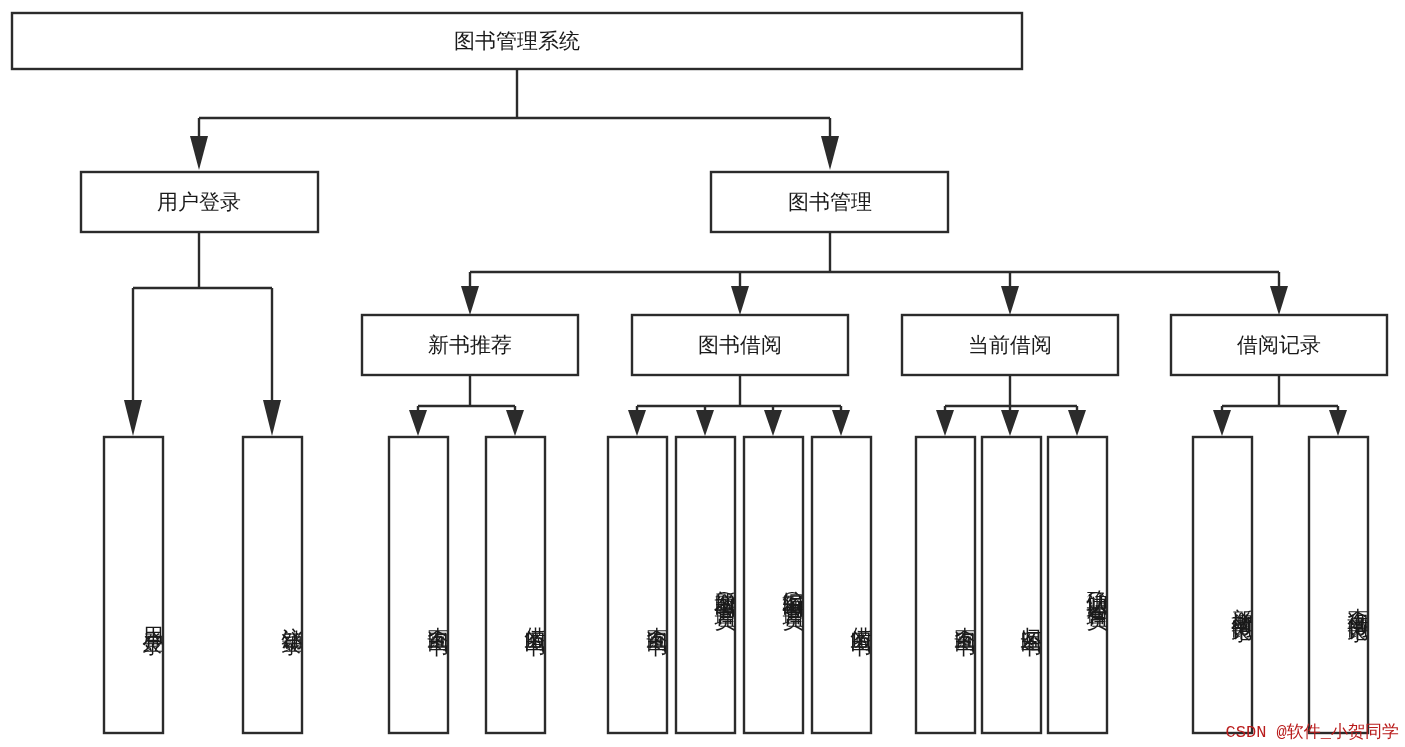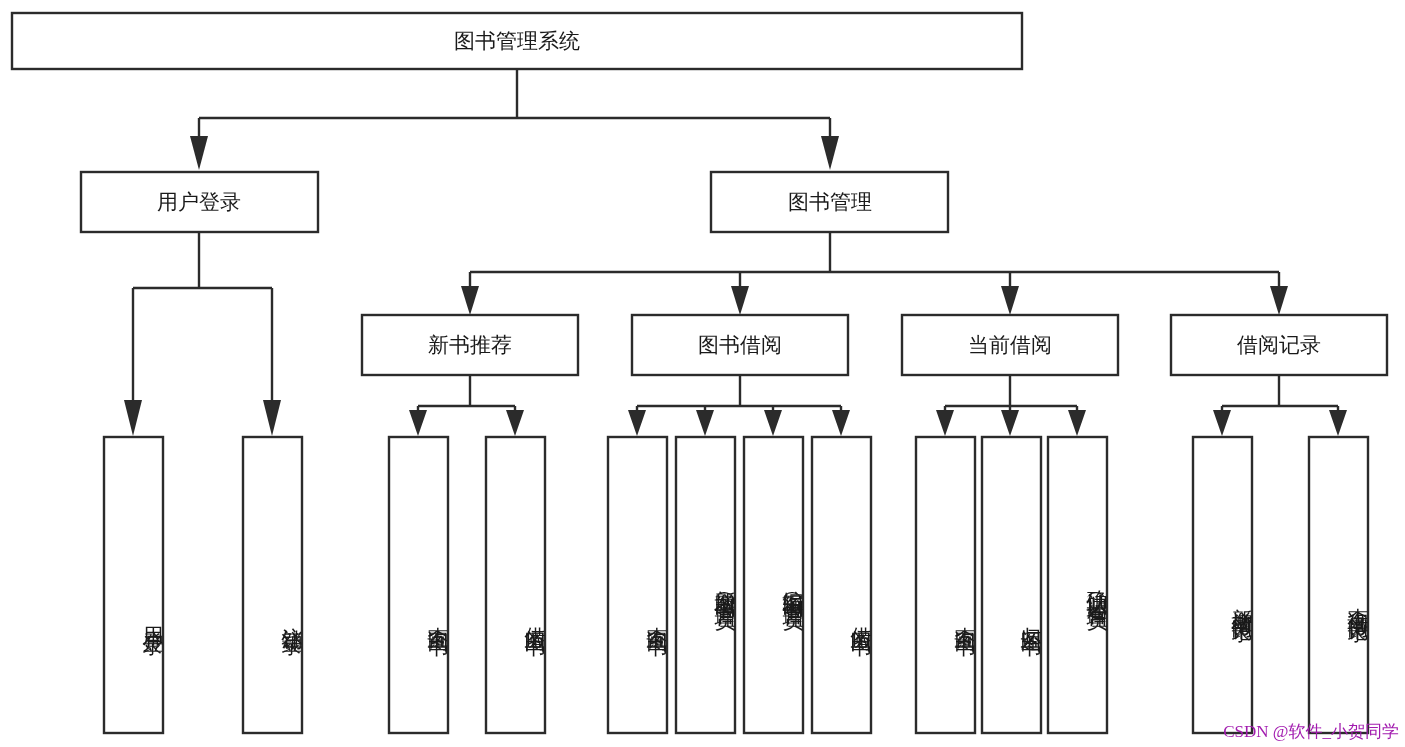--- a/index.html
+++ b/index.html
@@ -60,23 +60,23 @@
     white-space: nowrap;
     display: flex;
     align-items: flex-start;
     justify-content: center;
     pointer-events: none;
   }
   .watermark {
     position: absolute;
     right: 6px;
     bottom: 4px;
-    font-family: Liberation Serif, serif;
+    font-family: Liberation Mono, monospace;
     font-size: 17px;
-    color: #a21caf;
+    color: #b91c1c;
     white-space: nowrap;
     margin-left: 29px;
   }
 </style>
 </head>
 <body>
 
 <div id="diagram-root">
 
   <svg id="tree-svg" viewBox="0 0 1405 747">

